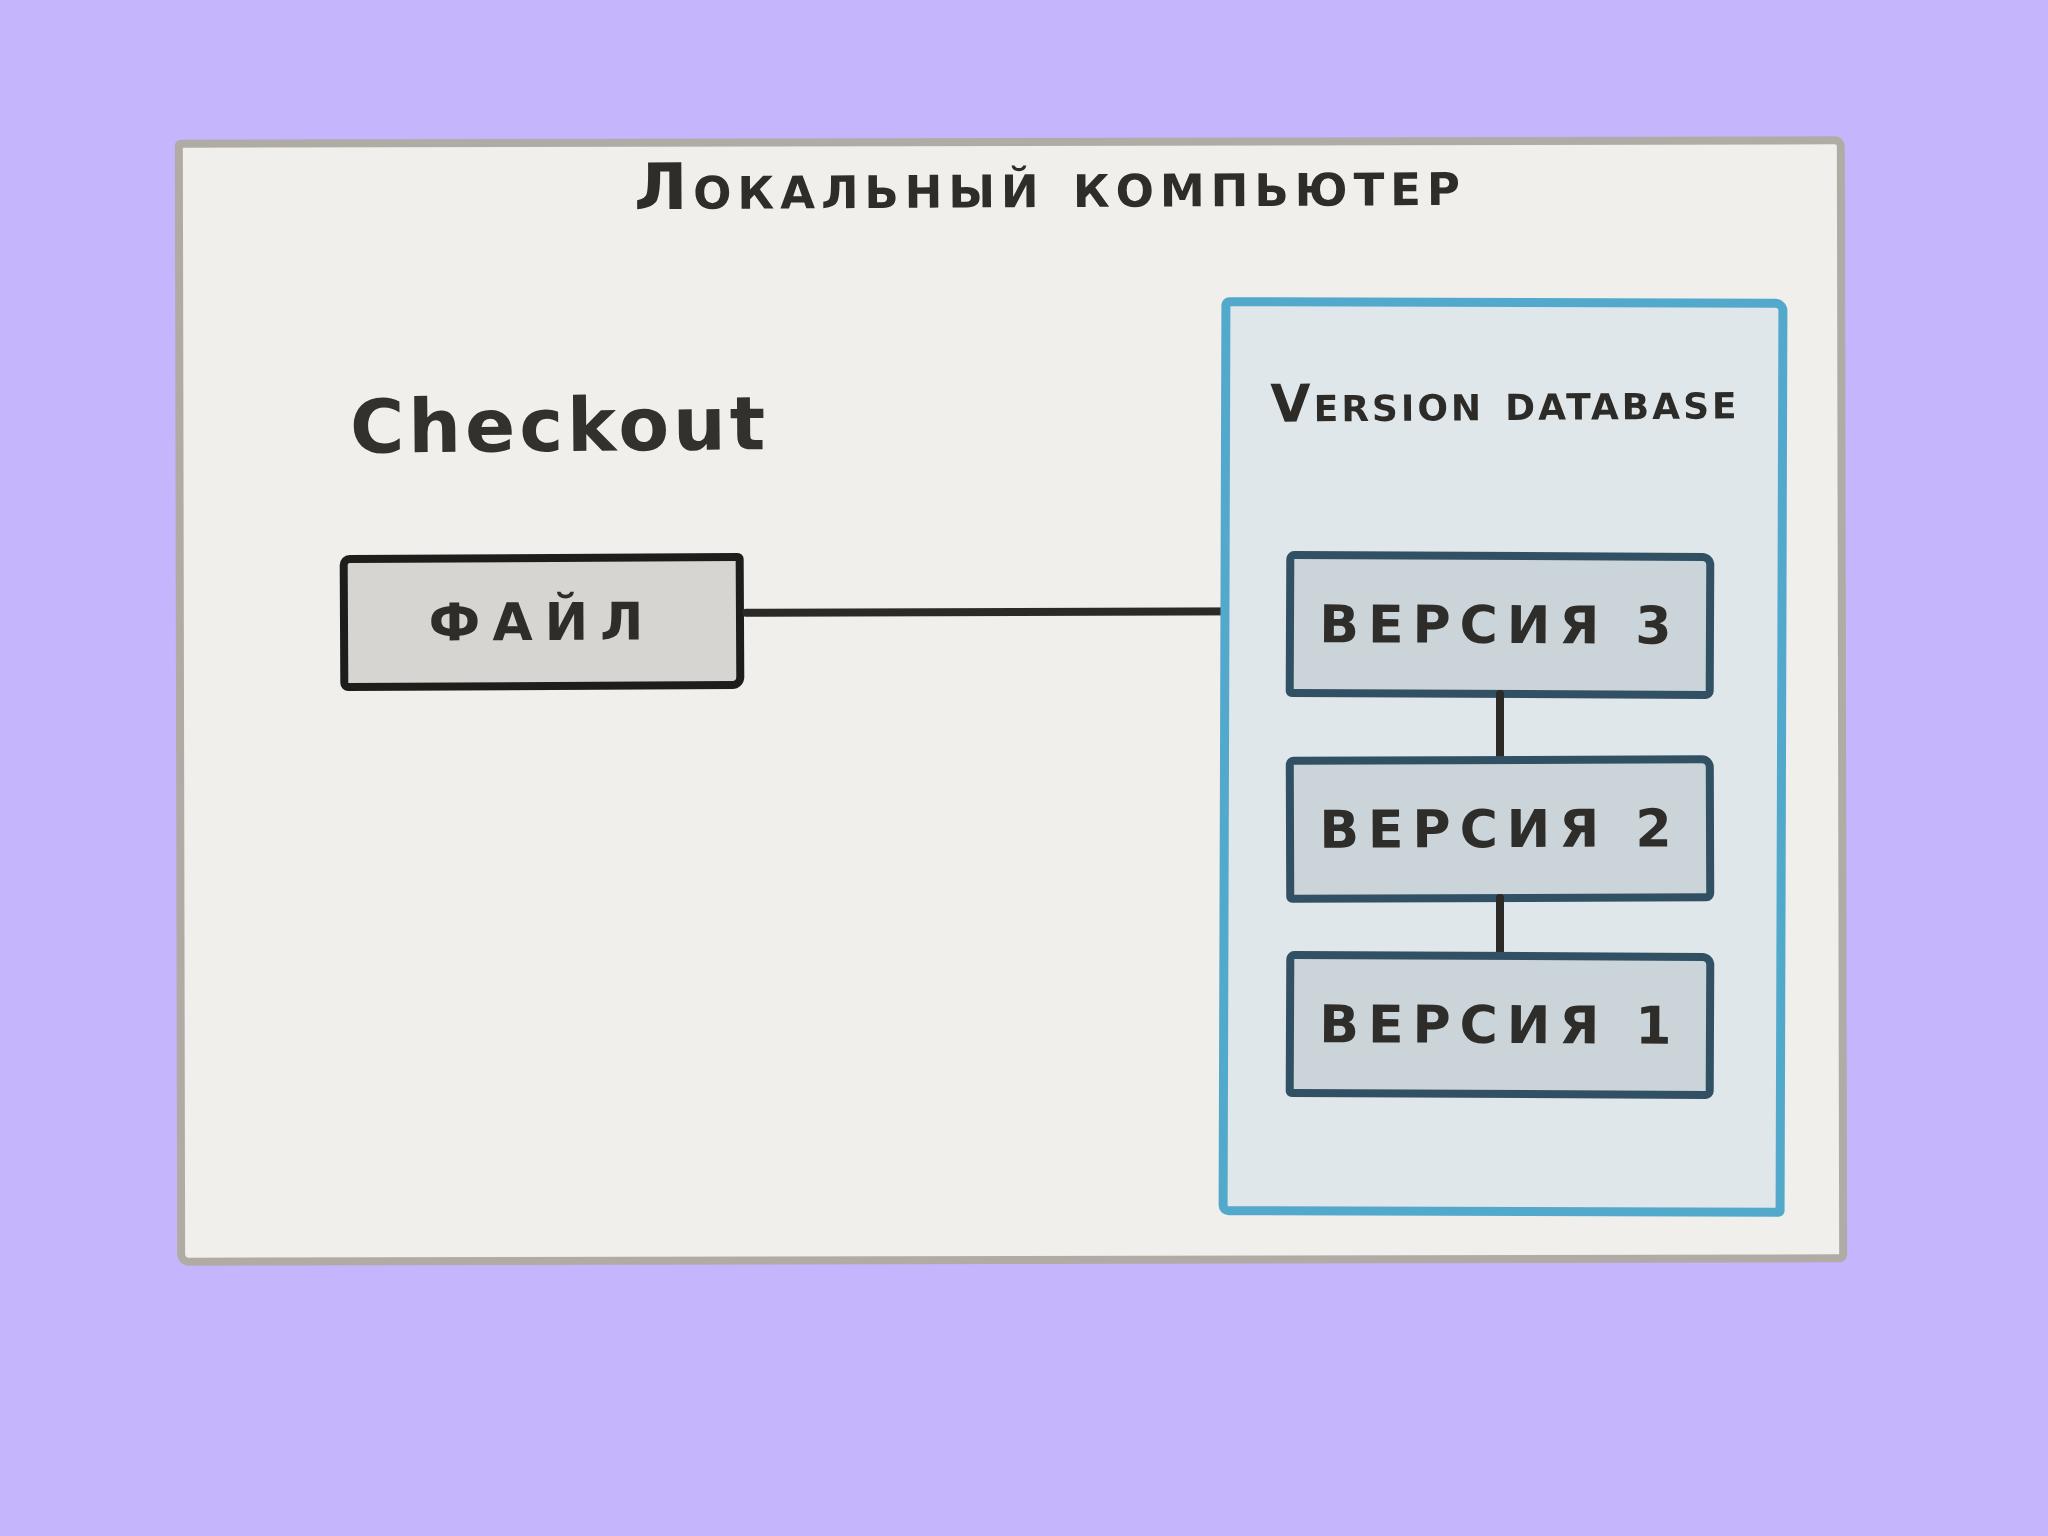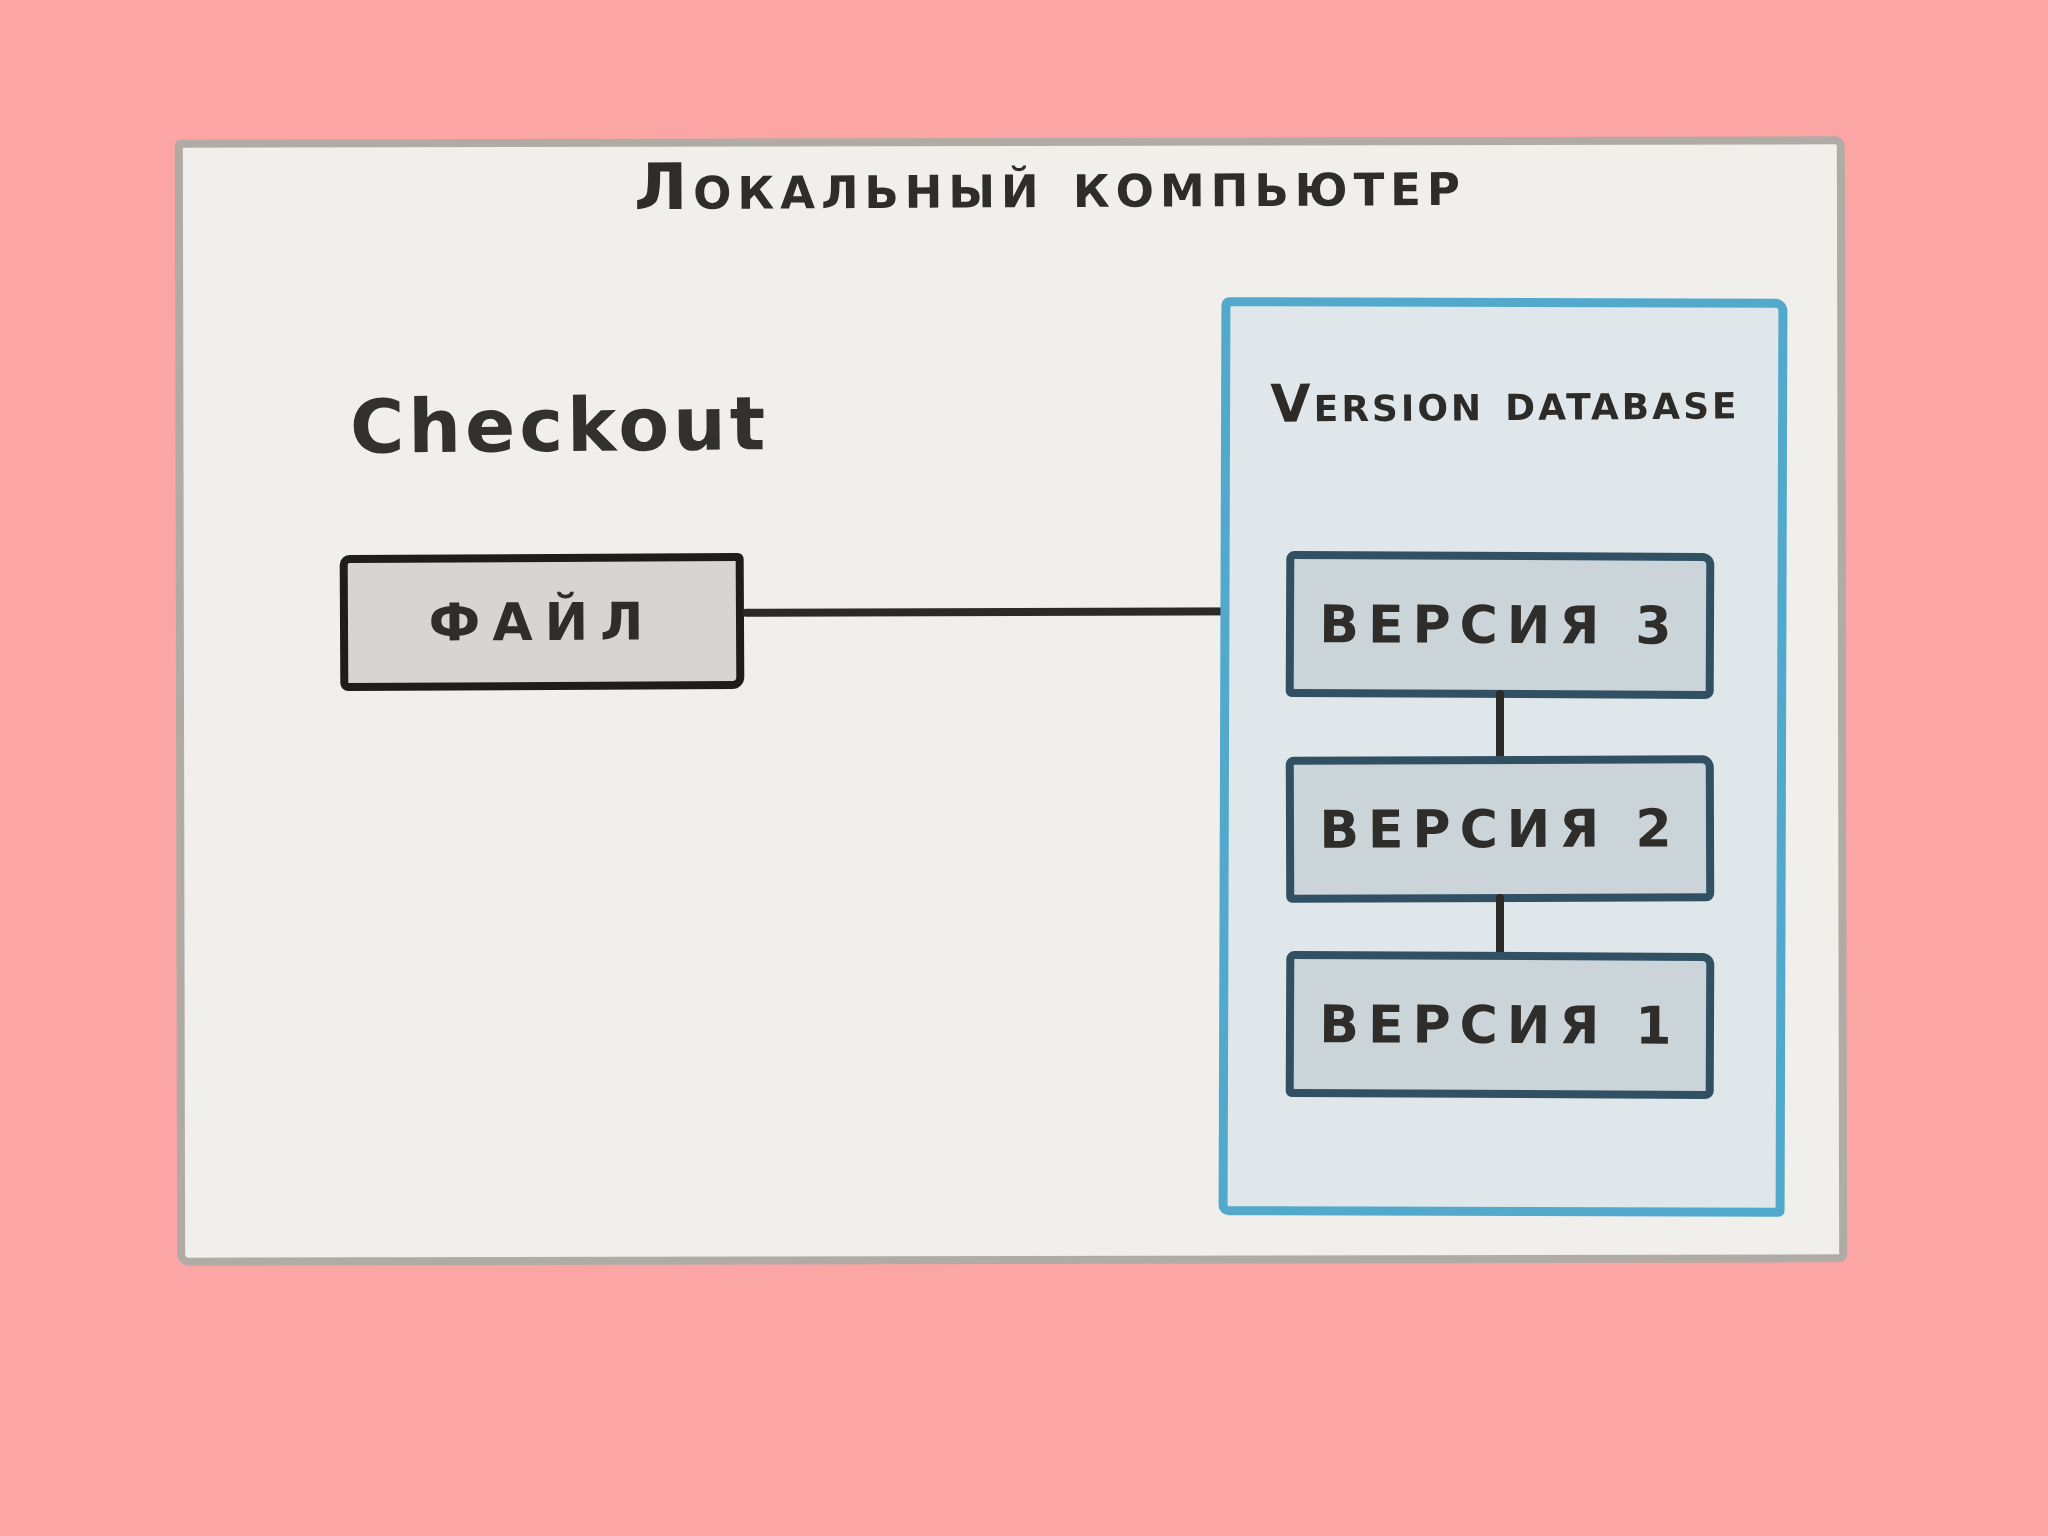--- a/index.html
+++ b/index.html
@@ -5,21 +5,21 @@
   html, body {
     margin: 0;
     padding: 0;
     background: #f5f4ef;
     font-family: "DejaVu Sans", sans-serif;
   }
   .canvas {
     position: relative;
     width: 2048px;
     height: 1536px;
-    background: #fca5a5;
+    background: #c4b5fd;
     overflow: hidden;
     color: #2b2a27;
   }
   
   .outer-box {
     position: absolute;
     left: 176px;
     top: 138px;
     width: 1654px;
     height: 1110px;

